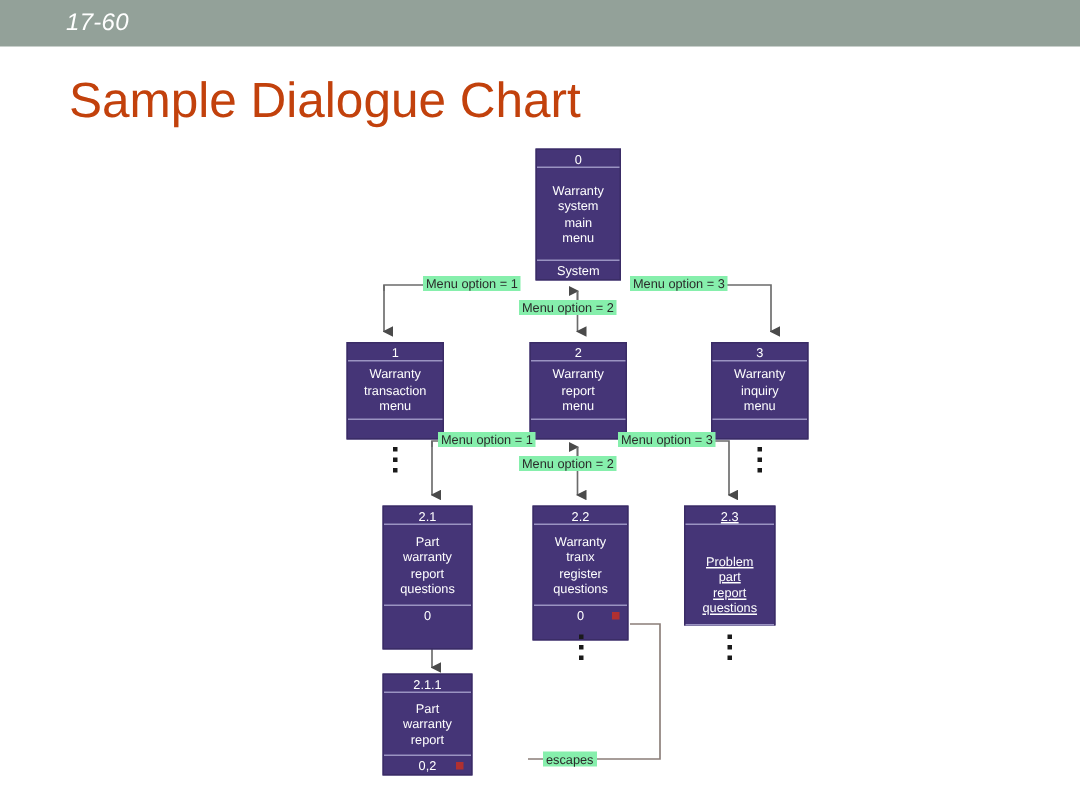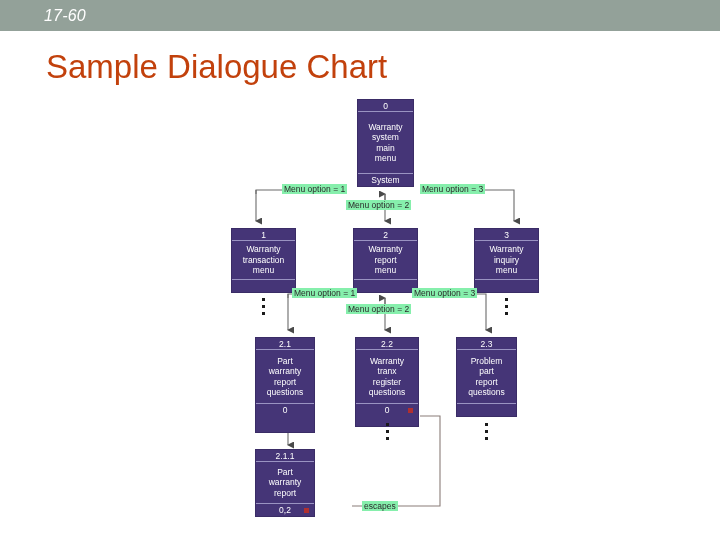--- a/index.html
+++ b/index.html
@@ -243,23 +243,23 @@
       <span>tranx</span>
       <span>register</span>
       <span>questions</span>
     </div>
     <div class="node-foot">
       <span>0</span>
       <span class="foot-marker"></span>
     </div>
   </div>
 
-  <div class="node" style="left:456px; top:247px; width:61px; height:80px;">
+  <div class="node" style="left:456px; top:247px; width:61px; height:80px;text-decoration:underline;">
     <div class="node-head">2.3</div>
-    <div class="node-body" style="height:53px;">
+    <div class="node-body" style="height:53px;margin-top:13px;">
       <span>Problem</span>
       <span>part</span>
       <span>report</span>
       <span>questions</span>
     </div>
     <div class="node-foot"></div>
   </div>
 
   <div class="node" style="left:255px; top:359px; width:60px; height:68px;">
     <div class="node-head">2.1.1</div>

